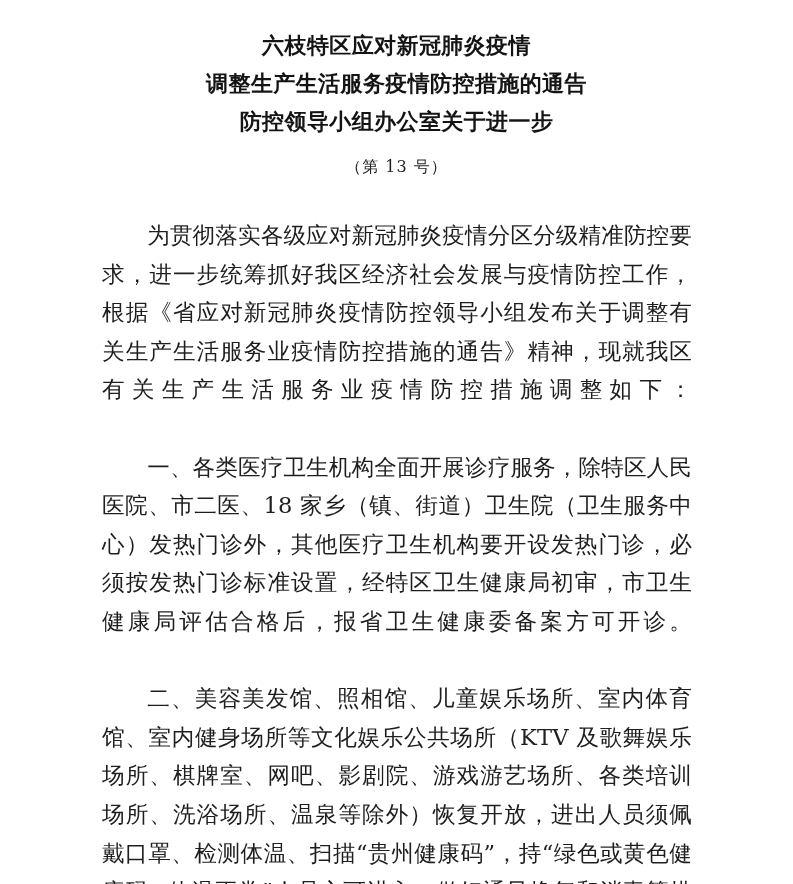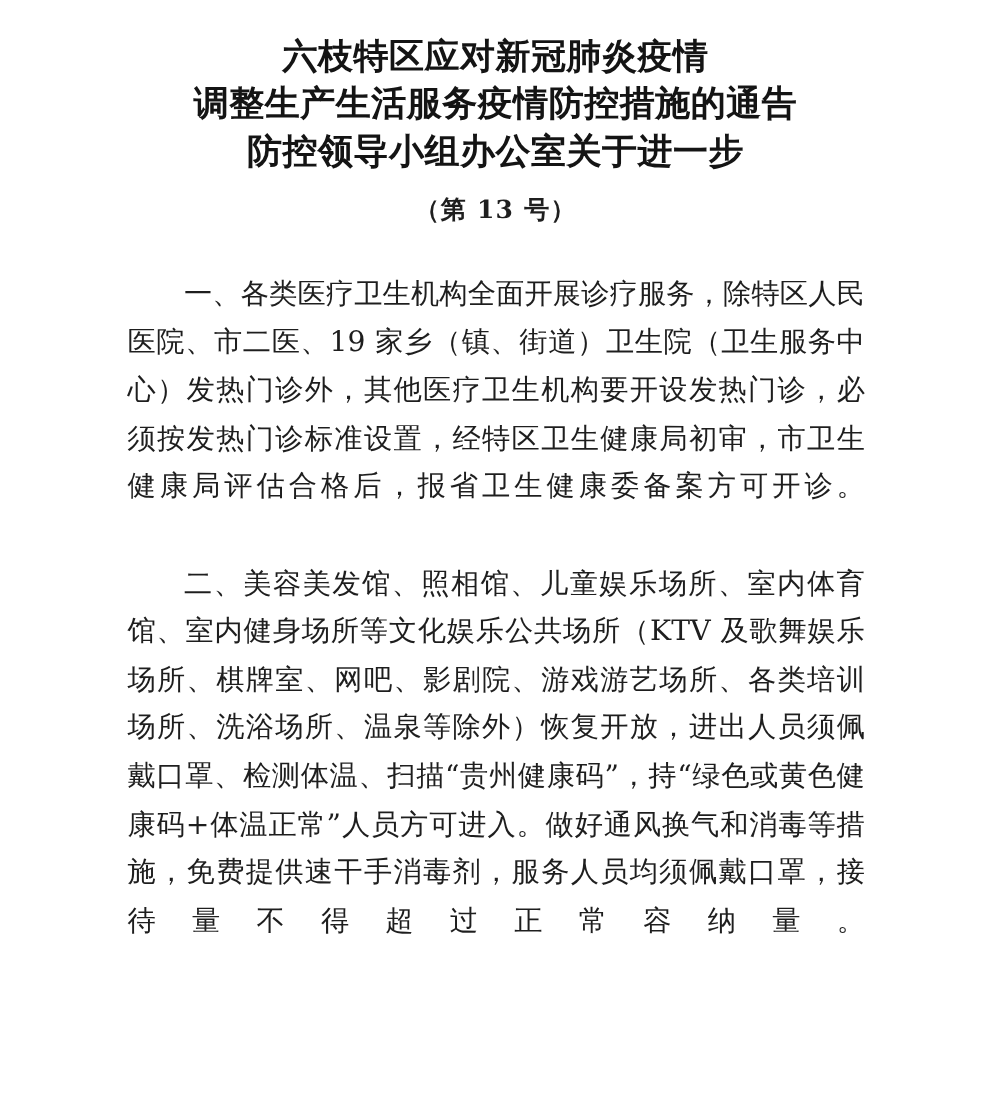--- a/index.html
+++ b/index.html
@@ -27,33 +27,33 @@
 
   
   .title-block {
     padding-top: 26px;
     text-align: center;
   }
 
   .title-line {
     font-family: "DejaVu Serif", "Liberation Serif", serif;
     font-weight: 700;
-    font-size: 28px;
+    font-size: 22px;
     line-height: 38px;
     letter-spacing: 0.4px;
     color: #141414;
     white-space: nowrap;
     text-align: center;
   }
 
   .doc-number {
     margin-top: 13px;
     font-family: "DejaVu Serif", "Liberation Serif", serif;
-    font-weight: 700;
-    font-size: 20px;
+    font-weight: 400;
+    font-size: 16px;
     line-height: 28px;
     letter-spacing: 1px;
     color: #1f1f1f;
     text-align: center;
   }
 
   
   .body-block {
     position: absolute;
     left: 102px;
@@ -92,17 +92,18 @@
 <div class="page">
 
   <div class="title-block">
     <div class="title-line">六枝特区应对新冠肺炎疫情</div>
     <div class="title-line">调整生产生活服务疫情防控措施的通告</div>
     <div class="title-line">防控领导小组办公室关于进一步</div>
     <div class="doc-number">（第 13 号）</div>
   </div>
 
   <div class="body-block">
-    <p class="para">一、各类医疗卫生机构全面开展诊疗服务，除特区人民医院、市二医、19 家乡（镇、街道）卫生院（卫生服务中心）发热门诊外，其他医疗卫生机构要开设发热门诊，必须按发热门诊标准设置，经特区卫生健康局初审，市卫生健康局评估合格后，报省卫生健康委备案方可开诊。</p>
+    <p class="para">为贯彻落实各级应对新冠肺炎疫情分区分级精准防控要求，进一步统筹抓好我区经济社会发展与疫情防控工作，根据《省应对新冠肺炎疫情防控领导小组发布关于调整有关生产生活服务业疫情防控措施的通告》精神，现就我区有关生产生活服务业疫情防控措施调整如下：</p>
+    <p class="para">一、各类医疗卫生机构全面开展诊疗服务，除特区人民医院、市二医、18 家乡（镇、街道）卫生院（卫生服务中心）发热门诊外，其他医疗卫生机构要开设发热门诊，必须按发热门诊标准设置，经特区卫生健康局初审，市卫生健康局评估合格后，报省卫生健康委备案方可开诊。</p>
     <p class="para">二、美容美发馆、照相馆、儿童娱乐场所、室内体育馆、室内健身场所等文化娱乐公共场所（KTV 及歌舞娱乐场所、棋牌室、网吧、影剧院、游戏游艺场所、各类培训场所、洗浴场所、温泉等除外）恢复开放，进出人员须佩戴口罩、检测体温、扫描“贵州健康码”，持“绿色或黄色健康码+体温正常”人员方可进入。做好通风换气和消毒等措施，免费提供速干手消毒剂，服务人员均须佩戴口罩，接待量不得超过正常容纳量。</p>
   </div>
 
 </div>
 
 </body></html>

